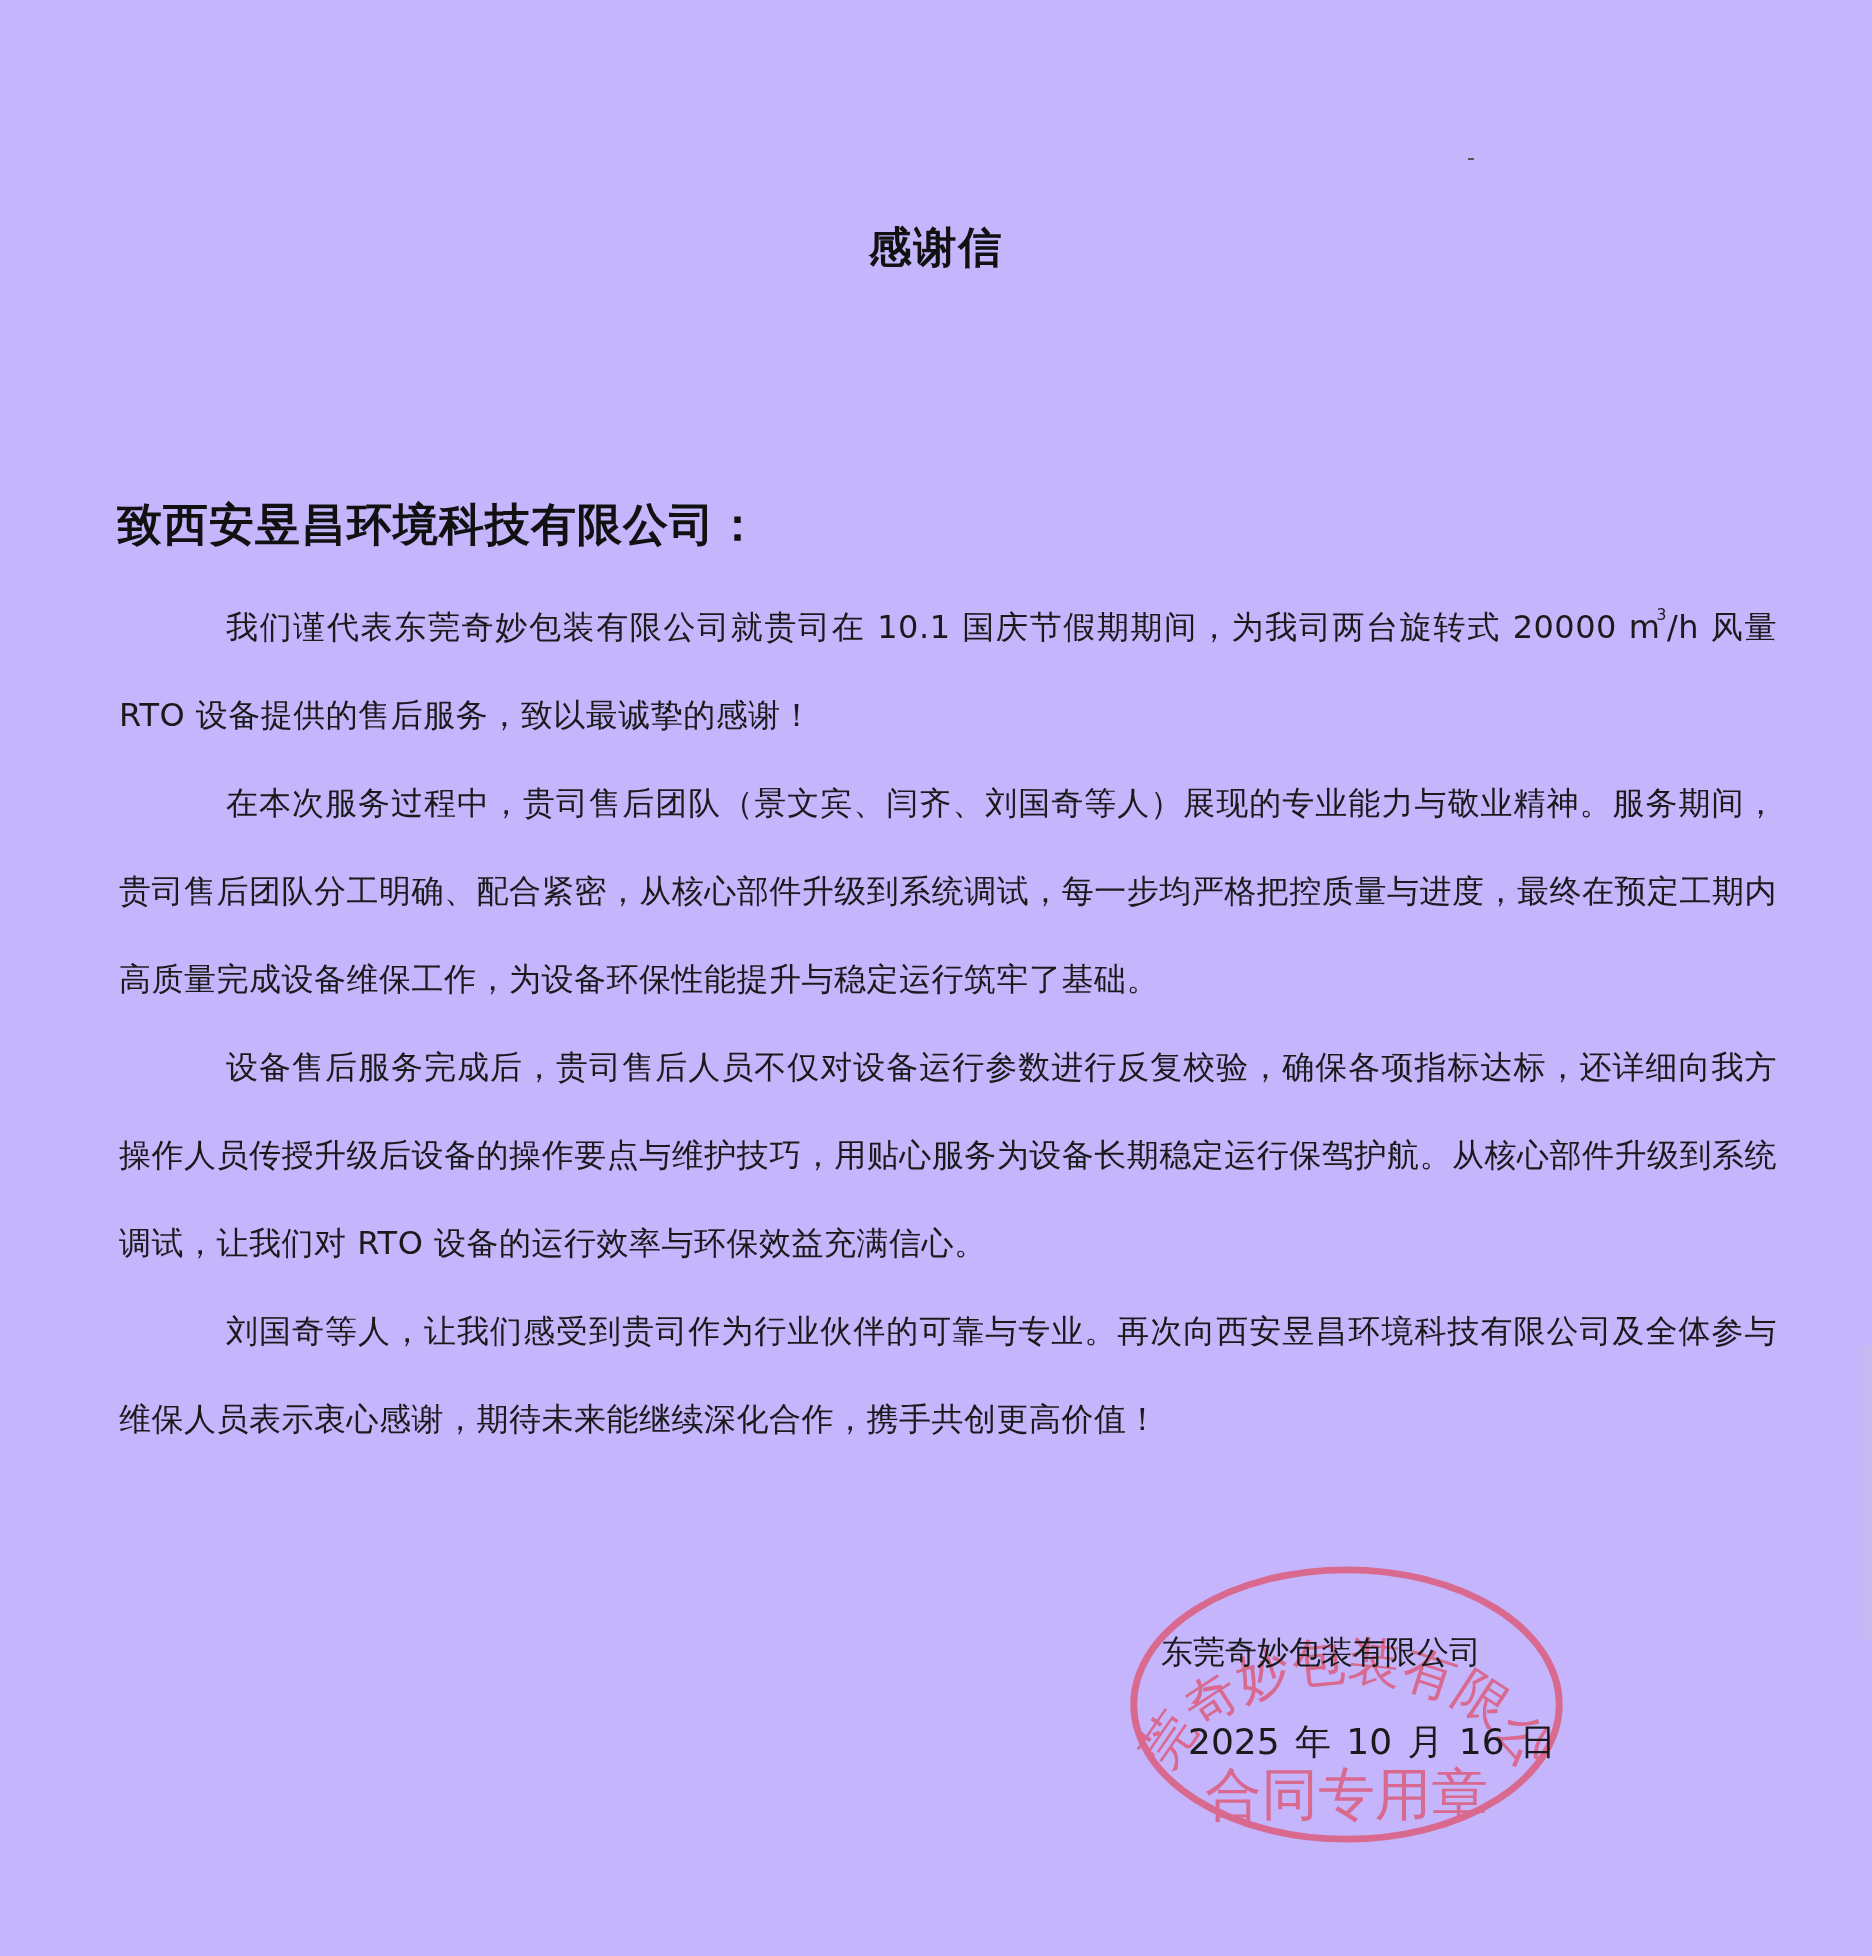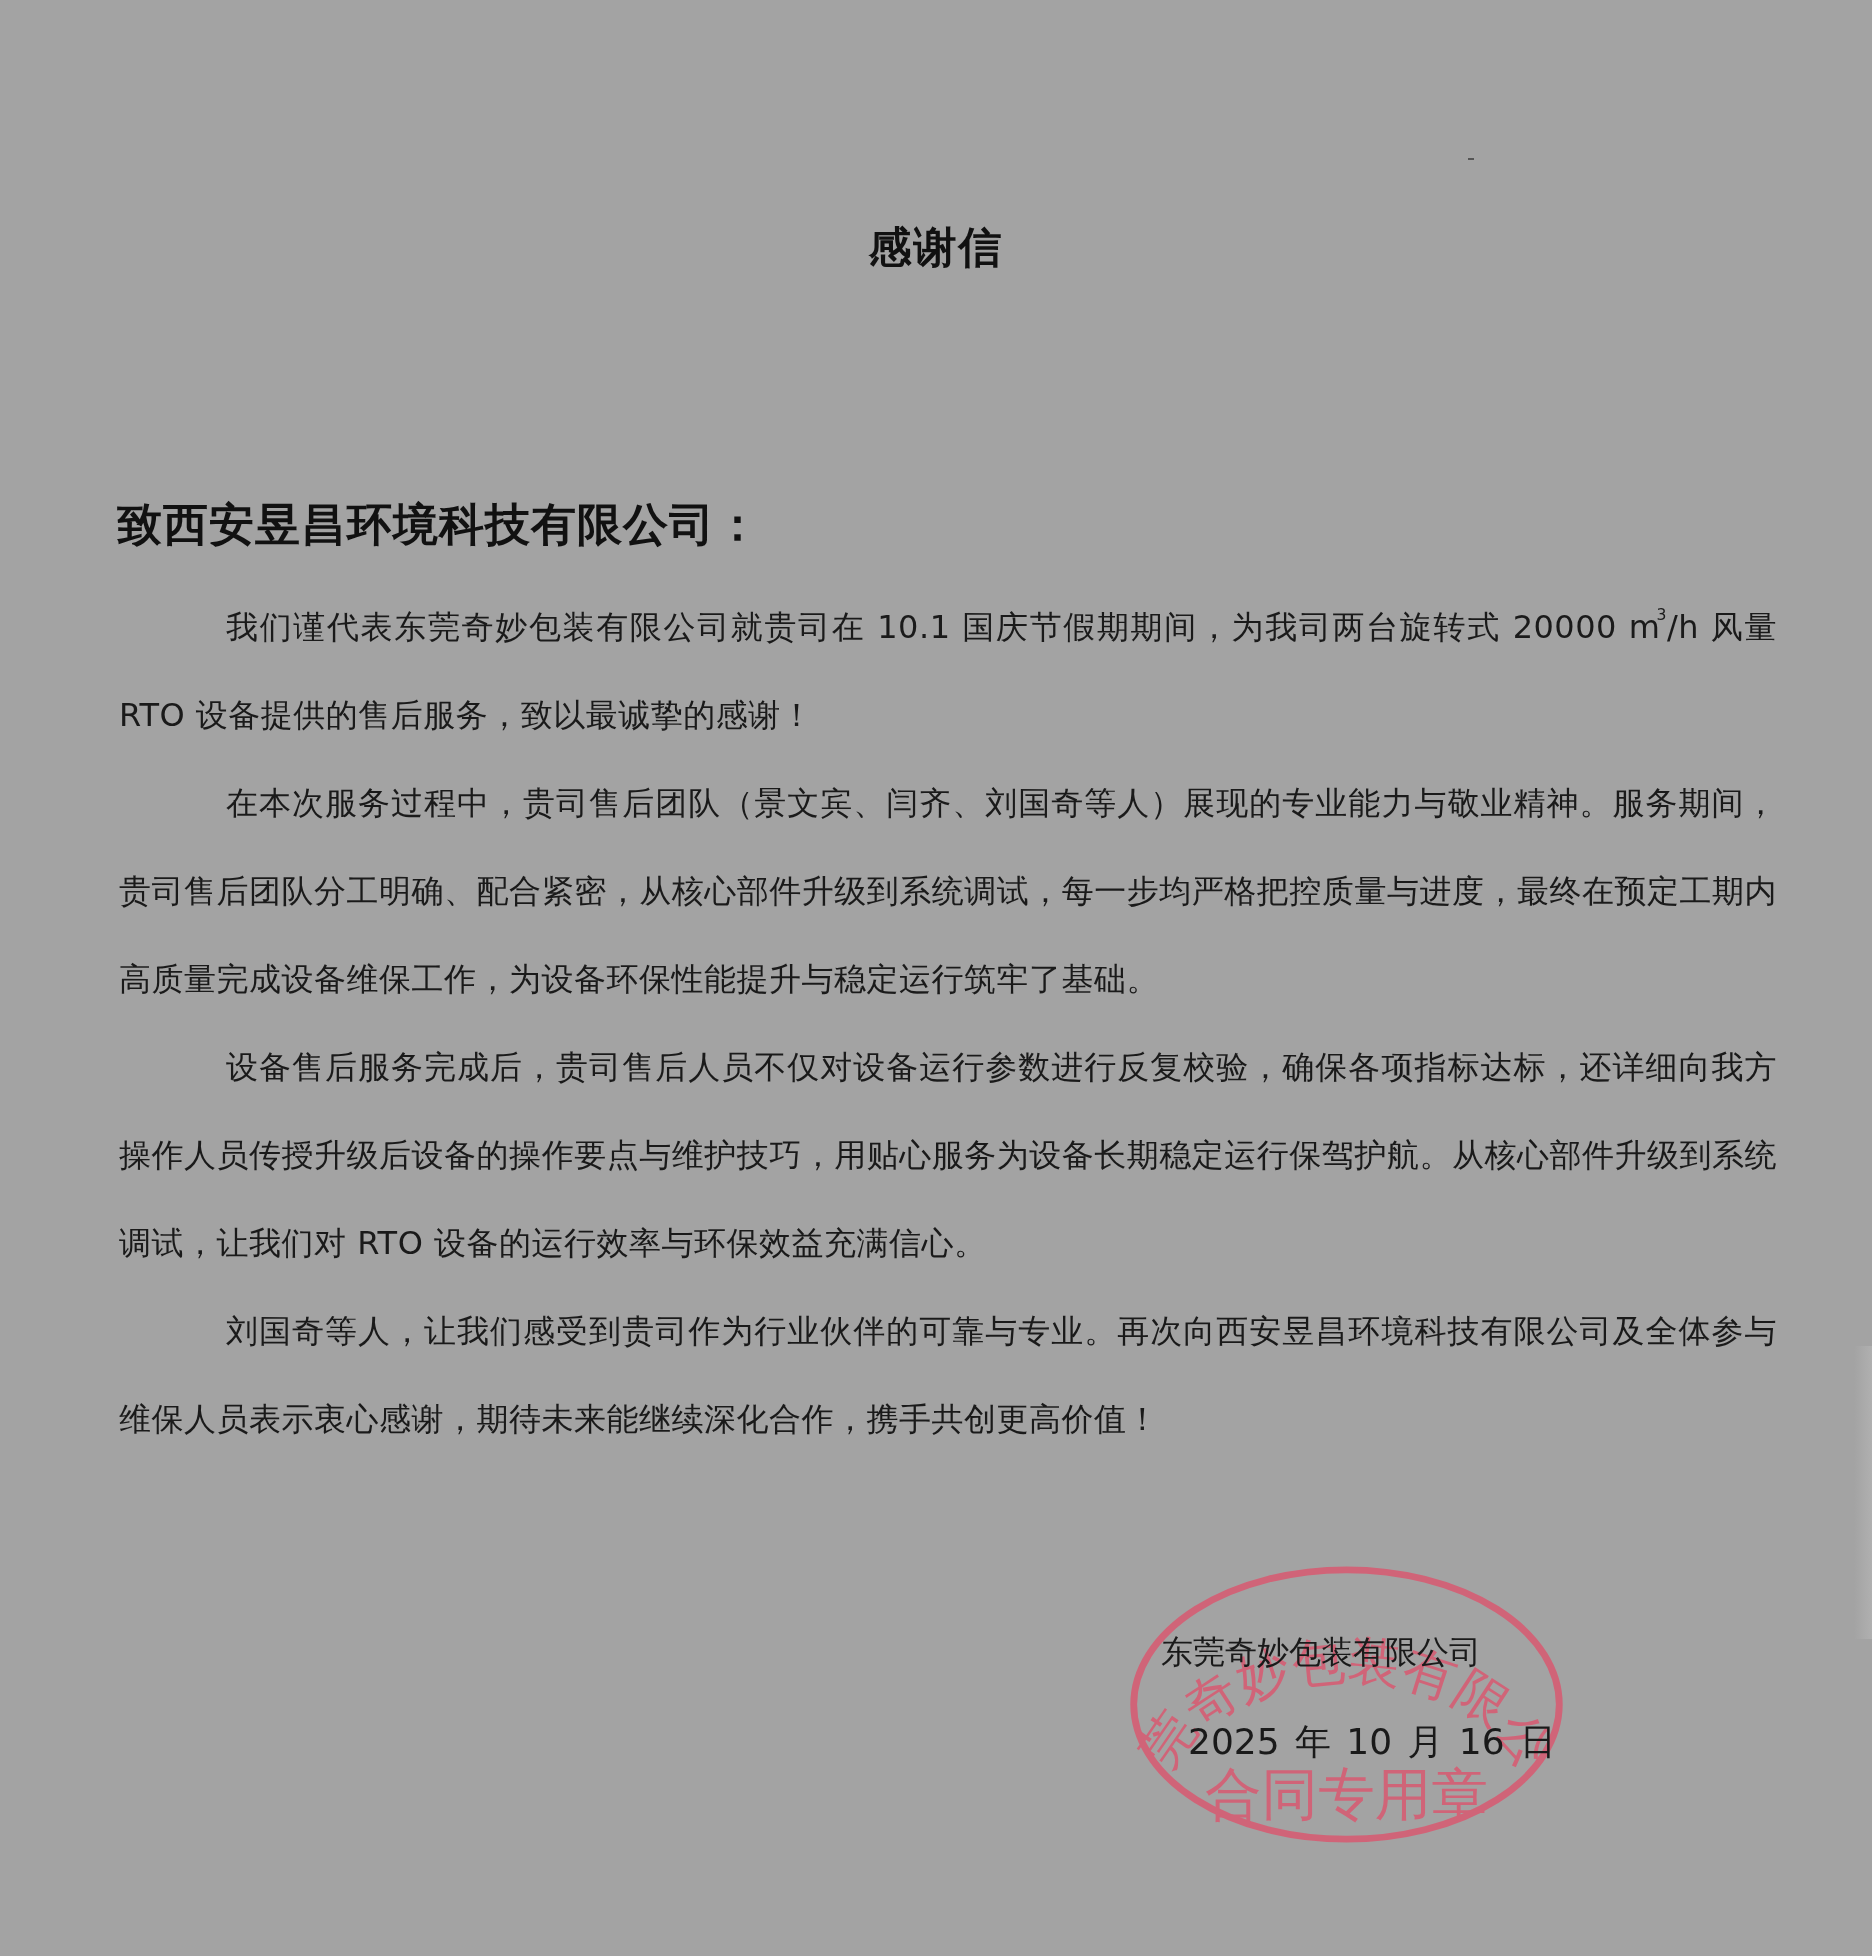--- a/index.html
+++ b/index.html
@@ -12,21 +12,21 @@
       height: 1956px;
       position: relative;
       overflow: hidden;
       font-family: "DejaVu Sans", "Liberation Sans", sans-serif;
       color: #1a1a1a;
     }
     .page {
       position: absolute;
       left: 0; top: 0;
       width: 1872px; height: 1956px;
-      background: #a3a3a3;
+      background: #c4b5fd;
     }
     .scan-mark {
       position: absolute;
       left: 1468px; top: 158px;
       width: 5.9px; height: 2px;
       background: #555;
     }
     .edge-noise {
       position: absolute;
       right: 0; top: 1346px;

